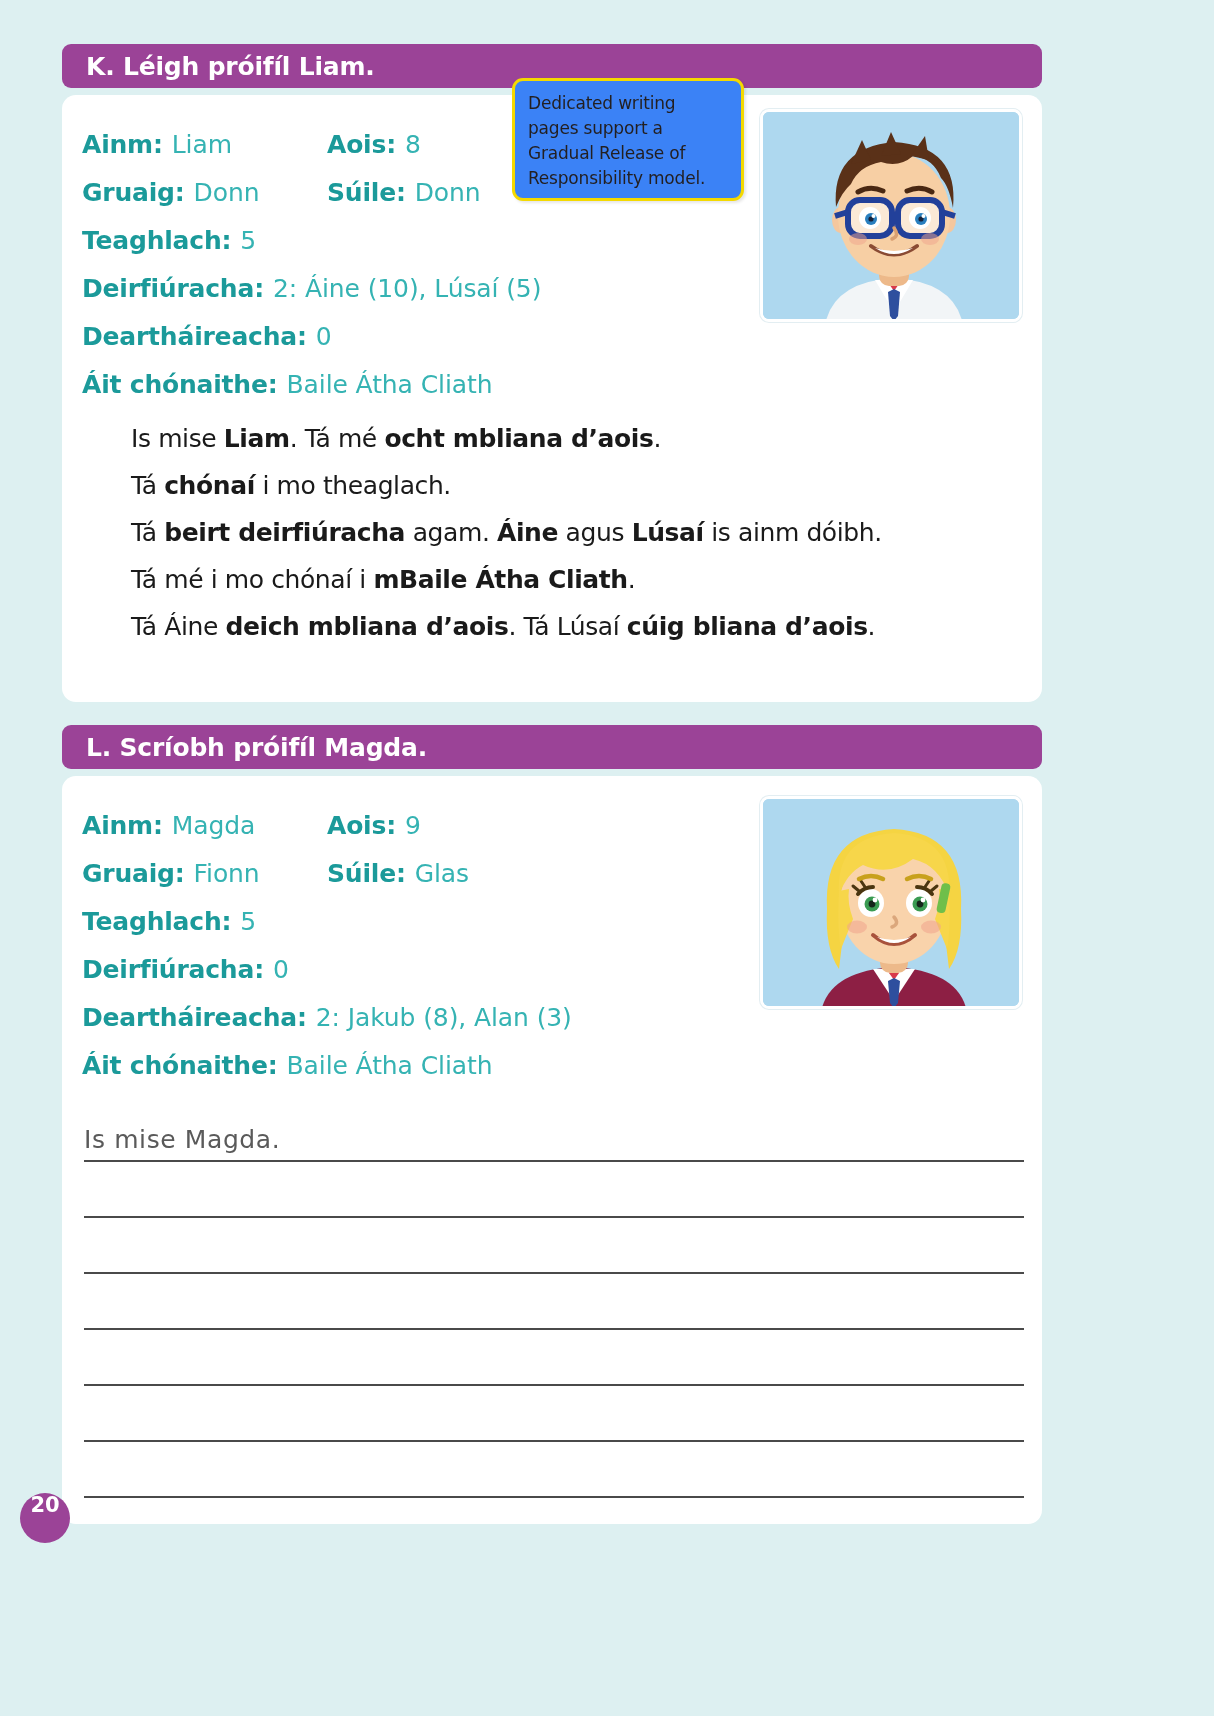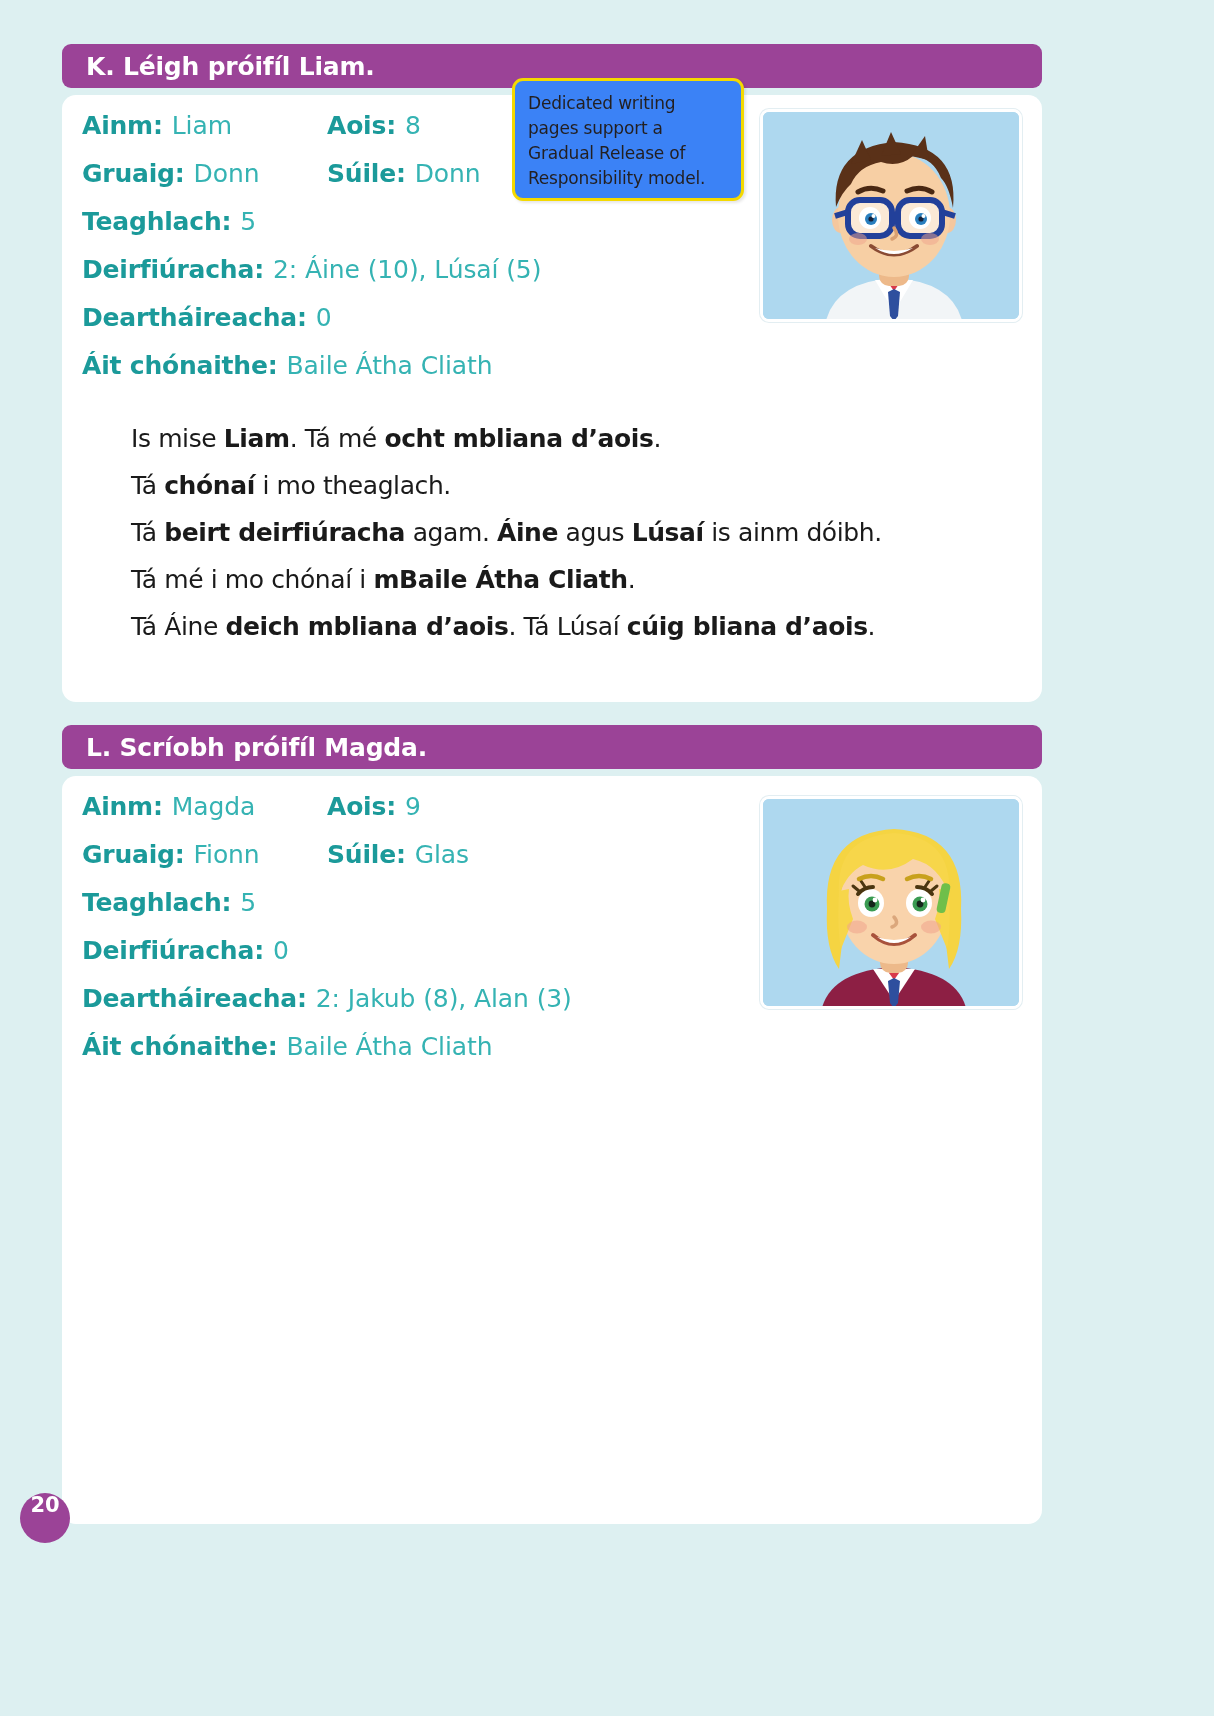--- a/index.html
+++ b/index.html
@@ -59,21 +59,21 @@
 
   
   .profile {
     position: absolute;
     left: 20px;
     top: 16px;
     width: 690px;
   }
   .prow {
     display: flex;
-    align-items: flex-start;
+    align-items: flex-end;
     height: 48px;
     white-space: nowrap;
   }
   .fld {
     display: flex;
     align-items: baseline;
     white-space: nowrap;
   }
   .fld.col1 { width: 245px; flex: 0 0 245px; }
   .lbl {
@@ -399,20 +399,43 @@
         <path d="M131 118 q6 7 -2 10" stroke="#dba77c" stroke-width="3.5" fill="none" stroke-linecap="round"></path>
 
         <path d="M110 136 Q131 154 152 136" stroke="#a8523c" stroke-width="4" fill="none" stroke-linecap="round"></path>
         <path d="M114 138 Q131 150 148 138 Q131 144 114 138 Z" fill="#ffffff"></path>
 
         <ellipse cx="94" cy="128" rx="10" ry="6.5" fill="#f0a48c" fill-opacity="0.55"></ellipse>
         <ellipse cx="168" cy="128" rx="10" ry="6.5" fill="#f0a48c" fill-opacity="0.55"></ellipse>
       </svg>
     </div>
 
+    <div class="writing-area">
+      <div class="wline">
+        <span class="wline-text">Is mise Magda.</span>
+      </div>
+      <div class="wline">
+        <span class="wline-text"></span>
+      </div>
+      <div class="wline">
+        <span class="wline-text"></span>
+      </div>
+      <div class="wline">
+        <span class="wline-text"></span>
+      </div>
+      <div class="wline">
+        <span class="wline-text"></span>
+      </div>
+      <div class="wline">
+        <span class="wline-text"></span>
+      </div>
+      <div class="wline">
+        <span class="wline-text"></span>
+      </div>
+    </div>
   </div>
 
   <div class="callout">
     <div class="callout-text">Dedicated writing pages support a Gradual Release of Responsibility model.</div>
   </div>
 
   <div class="page-number">
     <span>20</span>
   </div>
 

